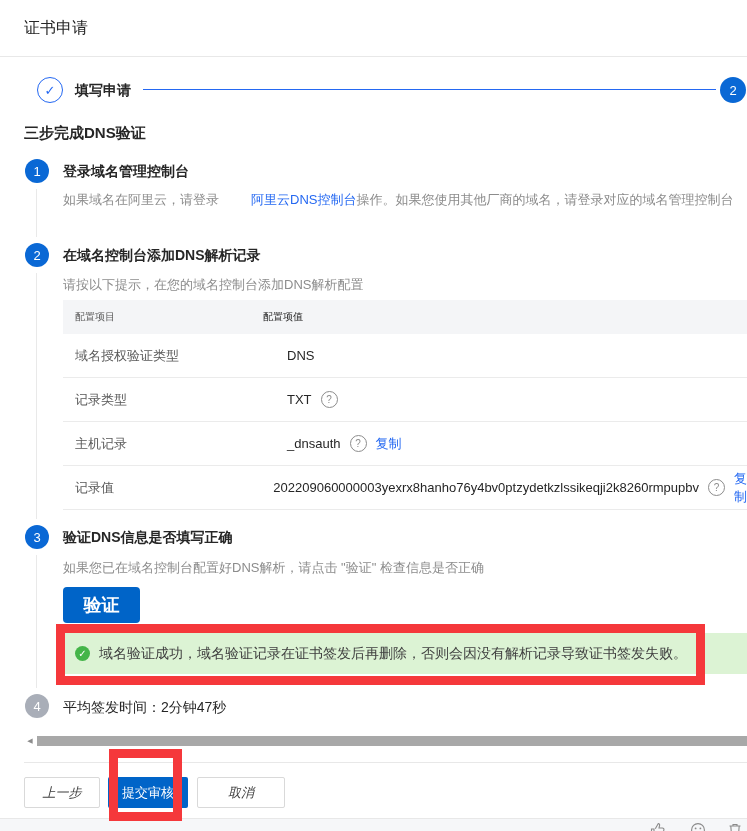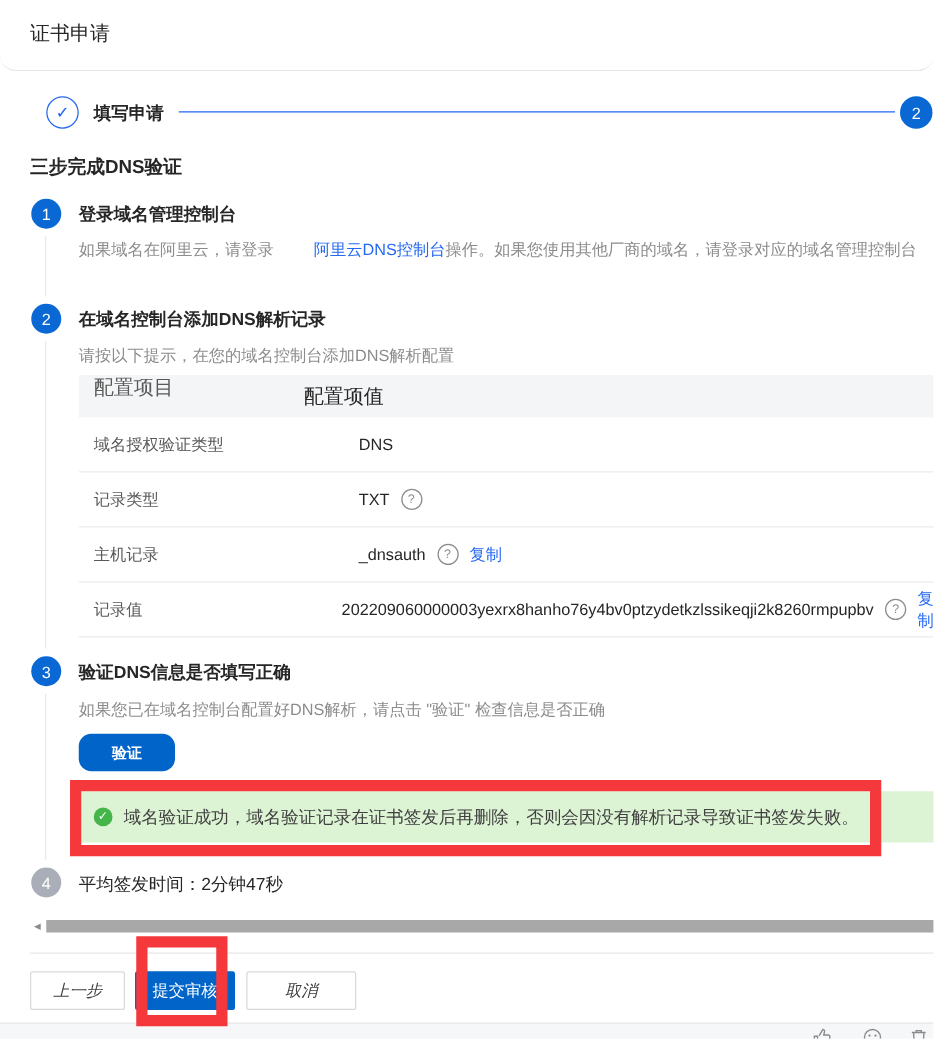--- a/index.html
+++ b/index.html
@@ -1,20 +1,20 @@
 <!DOCTYPE html>
 <html><head>
 <meta charset="utf-8">
 <style>
   html,body{margin:0;padding:0;background:#fff;}
   .page{position:relative;width:747px;height:831px;overflow:hidden;background:#fff;
         font-family:"Liberation Sans","DejaVu Sans",sans-serif;color:#262626;}
 
   
-  .header{position:absolute;left:0;top:0;width:747px;height:56px;border-bottom:1px solid #e8e8e8;border-radius:13px;}
+  .header{position:absolute;left:0;top:0;width:747px;height:56px;border-bottom:1px solid #e8e8e8;}
   .page-title{position:absolute;left:24px;top:0;line-height:56px;font-size:16px;color:#262626;}
 
   
   .chk-circle{position:absolute;left:37px;top:77px;width:24px;height:24px;border:1px solid #2468f2;
               border-radius:50%;color:#2468f2;font-size:13px;font-weight:bold;
               display:flex;align-items:center;justify-content:center;background:#fff;}
   .stepper-label{position:absolute;left:75px;top:82px;font-size:14px;font-weight:bold;color:#262626;}
   .stepper-line{position:absolute;left:143px;top:89px;width:573px;height:1px;background:#2468f2;}
   .stepper-next{position:absolute;left:720px;top:77px;width:26px;height:26px;border-radius:50%;
                 background:#0a68d5;color:#fff;font-size:13px;display:flex;align-items:center;justify-content:center;}
@@ -32,32 +32,32 @@
   .c1{top:159px;} .c2{top:243px;} .c3{top:525px;} .c4{top:694px;}
 
   .stp-title{position:absolute;left:63px;font-size:14px;font-weight:bold;color:#262626;}
   .t1{top:163px;} .t2{top:247px;} .t3{top:529px;}
   .stp-desc{position:absolute;left:63px;font-size:13px;color:#8c8c8c;}
   .d1{top:191px;} .d2{top:276px;} .d3{top:559px;}
   .link{color:#2468f2;text-decoration:none;cursor:pointer;margin-left:32px;}
 
   
   .cfg-table{position:absolute;left:63px;top:300px;width:684px;}
-  .thead{height:34px;background:#f4f5f7;display:flex;font-size:16px;color:#595959;}
+  .thead{height:34px;background:#f4f5f7;display:flex;align-items:center;font-size:10px;color:#595959;gap:20px;}
   .trow{height:43px;display:flex;align-items:center;border-bottom:1px solid #ebebeb;font-size:13px;gap:44px;}
   .cell-l{width:180px;padding-left:12px;color:#595959;box-sizing:border-box;}
   .cell-v{flex:1;display:flex;align-items:center;gap:9px;color:#262626;}
   .long-val{letter-spacing:0;white-space:nowrap;}
   .help{display:inline-flex;width:15px;height:15px;border:1px solid #8c8c8c;border-radius:50%;
         color:#8c8c8c;font-size:10px;align-items:center;justify-content:center;cursor:pointer;flex:none;}
   .copy{color:#2468f2;font-size:13px;cursor:pointer;}
 
   
-  .verify-btn{position:absolute;left:63px;top:587px;width:77px;height:30px;background:#0064c8;
-              color:#fff;font-size:12px;font-weight:600;border:none;border-radius:10px;
+  .verify-btn{position:absolute;left:63px;top:587px;width:77px;height:36px;background:#0064c8;
+              color:#fff;font-size:18px;font-weight:600;border:none;border-radius:4px;
               display:flex;align-items:center;justify-content:center;cursor:pointer;}
   .alert{position:absolute;left:63px;top:633px;width:684px;height:41px;background:#dcf3d4;
          display:flex;align-items:center;padding-left:12px;box-sizing:border-box;gap:9px;}
   .ok-badge{width:15px;height:15px;border-radius:50%;background:#44b549;color:#fff;font-size:10px;
             font-weight:bold;display:flex;align-items:center;justify-content:center;flex:none;}
   .alert-text{font-size:14px;color:#404040;white-space:nowrap;}
 
   
   .avg-line{position:absolute;left:63px;top:699px;font-size:14px;color:#262626;}
 

